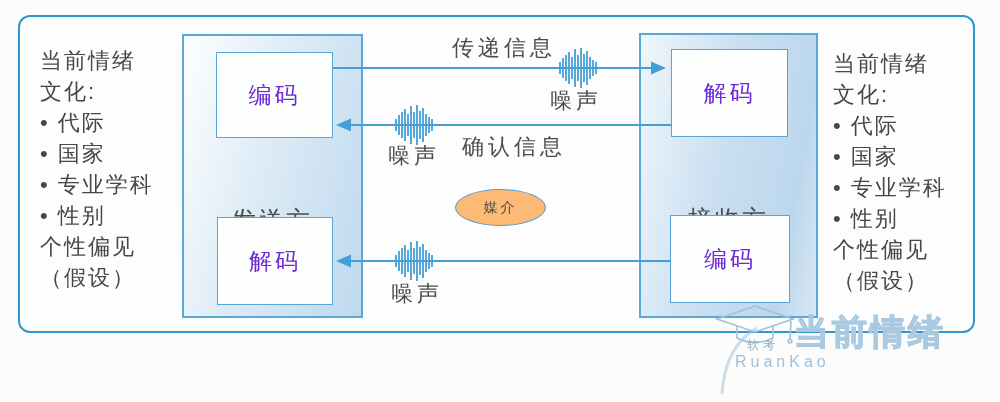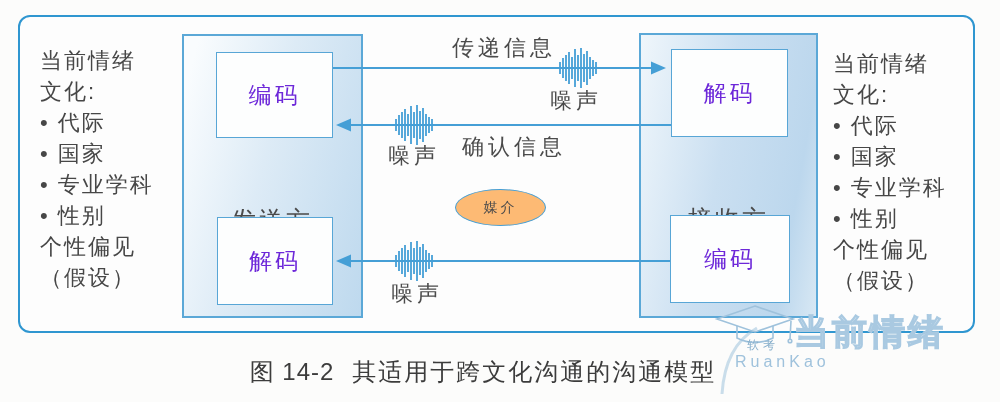--- a/index.html
+++ b/index.html
@@ -245,17 +245,14 @@
       <path d="M 32,28 L 32,40 Q 50,49 68,40 L 68,28"></path>
       <line x1="86" y1="23" x2="85" y2="41"></line>
       <circle cx="85" cy="43" r="1.8"></circle>
       <path d="M 17,96 Q 20,48 52,30" stroke-width="3" opacity="0.55"></path>
     </g>
   </svg>
   <div class="watermark wm-brand">当前情绪</div>
   <div class="watermark wm-small">软考</div>
   <div class="watermark wm-latin">RuanKao</div>
 
-  <div class="caption">
-    <span class="prefix">图 14-2</span><span>其适用于跨文化沟通的沟通模型</span>
-  </div>
 
 </div>
 
 </body></html>

